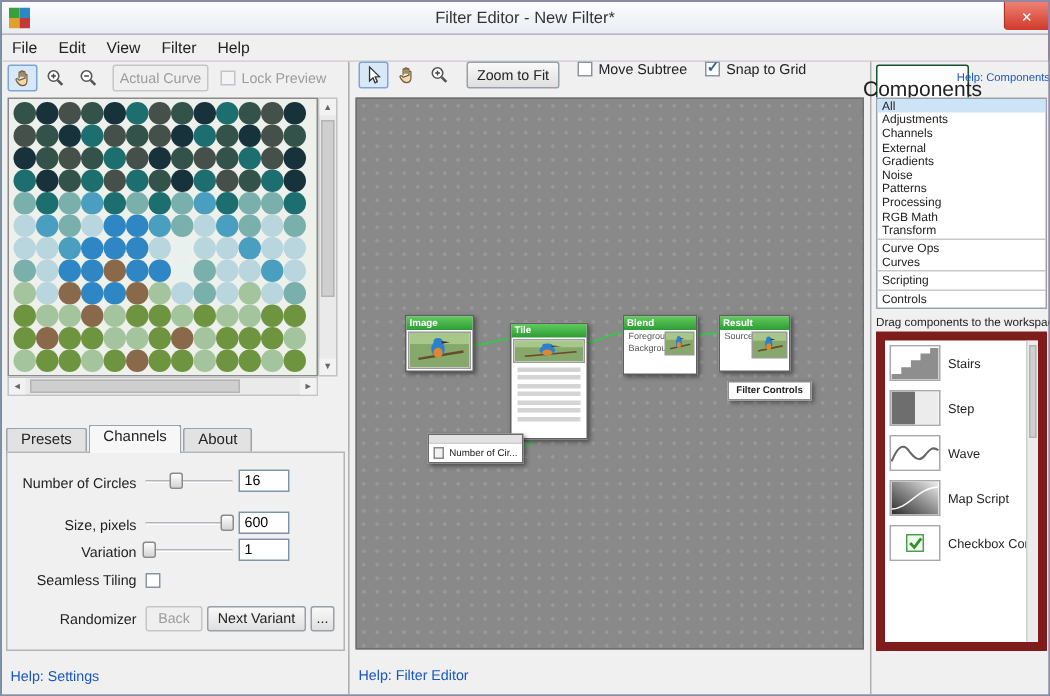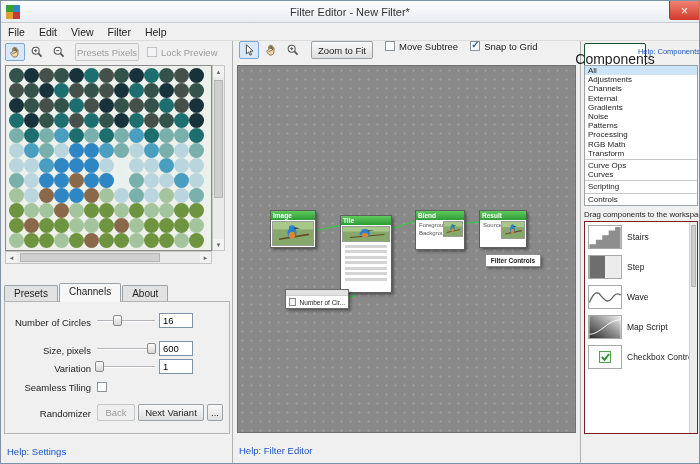--- a/index.html
+++ b/index.html
@@ -65,21 +65,21 @@
 
   
   .right-panel{position:absolute;left:579px;top:40px;width:121px;height:424px;background:#f0f0f0;border-left:1px solid #b0b0b0}
   .components-btn{position:absolute;left:3px;top:2px;width:62px;height:32px;background:#fff;border:1px solid #14532d;border-radius:2px;font-size:14px;display:flex;align-items:center;justify-content:center}
   .rp-help{position:absolute;right:1px;top:6px;font-size:7.5px;white-space:nowrap}
   .cat-list{position:absolute;left:3px;top:24px;width:114px;height:141px;background:#fff;border:1px solid #9aa2aa;overflow:hidden;font-size:8px}
   .cat-item{line-height:9.2px;padding-left:3px;white-space:nowrap;cursor:default}
   .cat-item.selected{background:#cde4f7}
   .cat-sep{height:1px;background:#c8c8c8;margin:1px 0}
   .drag-hint{position:absolute;left:3px;top:169px;font-size:7.8px;white-space:nowrap;color:#222}
-  .comp-list{position:absolute;left:3px;top:180px;width:114px;height:213px;background:#fff;border:1px solid #7f1d1d;overflow:hidden}
+  .comp-list{position:absolute;left:3px;top:180px;width:114px;height:213px;background:#fff;border:6px solid #7f1d1d;overflow:hidden}
   .comp-item{height:30px;display:flex;align-items:center;padding:0 3px;cursor:default}
   .comp-thumb{width:34px;height:24px;border:1px solid #a8a8a8;background:#fff;flex:0 0 auto}
   .comp-thumb svg{display:block;width:100%;height:100%}
   .comp-label{font-size:8.5px;margin-left:5px;white-space:nowrap}
   .comp-scroll{position:absolute;right:0;top:0;width:8px;height:100%;background:#ececec;border-left:1px solid #cfcfcf}
   .comp-scroll .sb-thumb{left:1px;width:5px;top:3px;height:62px}
   .bottom-btns{position:absolute;left:0;right:0;top:399px;display:flex;justify-content:flex-end;gap:6px;padding-right:5px}
 </style>
 </head>
 <body>
@@ -123,21 +123,21 @@
             <line x1="6.5" y1="4.7" x2="6.5" y2="8.3" stroke="#444" stroke-width="1.1"></line>
           </svg>
       </span>
       <span class="toolbtn" style="margin-left:2px">
         <svg viewBox="0 0 16 16">
             <circle cx="6.5" cy="6.5" r="4" fill="#fff" stroke="#555" stroke-width="1.2"></circle>
             <line x1="9.6" y1="9.6" x2="13.2" y2="13.2" stroke="#555" stroke-width="2"></line>
             <line x1="4.7" y1="6.5" x2="8.3" y2="6.5" stroke="#444" stroke-width="1.1"></line>
           </svg>
       </span>
-      <span class="btn disabled" style="width:64px;height:18px;margin-left:6px">Presets Pixels</span>
+      <span class="btn disabled" style="width:64px;height:18px;margin-left:6px">Actual Curve</span>
       <span class="checkbox disabled" style="margin-left:8px"></span>
       <span class="lbl gray" style="margin-left:4px">Lock Preview</span>
     </div>
 
     <div class="preview-mosaic">
         <div class="dot" style="left: 3px; top: 2px; background: rgb(51, 82, 74);"></div>
         <div class="dot" style="left: 18px; top: 2px; background: rgb(23, 50, 58);"></div>
         <div class="dot" style="left: 33px; top: 2px; background: rgb(69, 80, 74);"></div>
         <div class="dot" style="left: 48px; top: 2px; background: rgb(51, 82, 74);"></div>
         <div class="dot" style="left: 63px; top: 2px; background: rgb(23, 50, 58);"></div>

